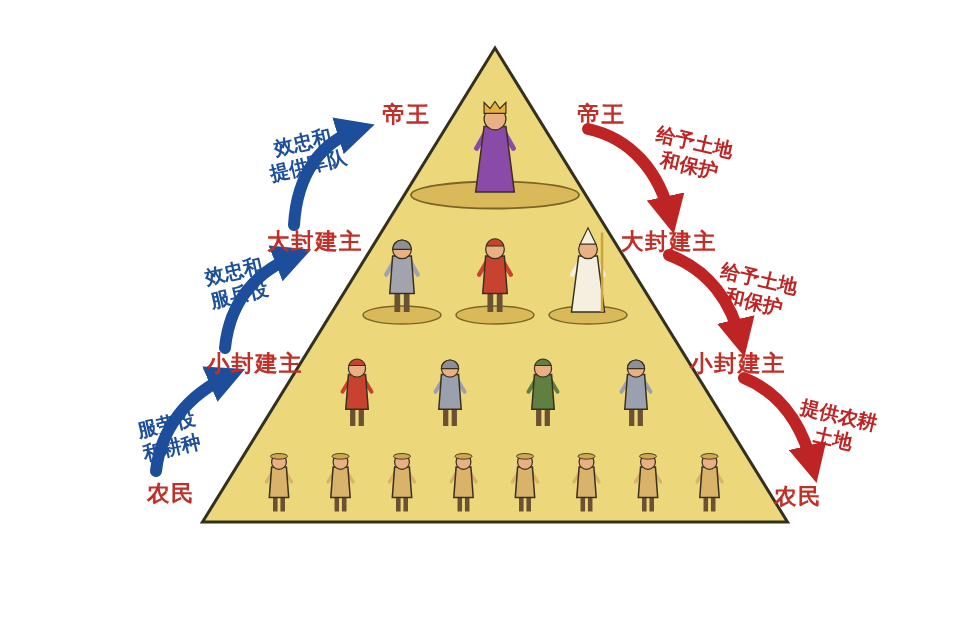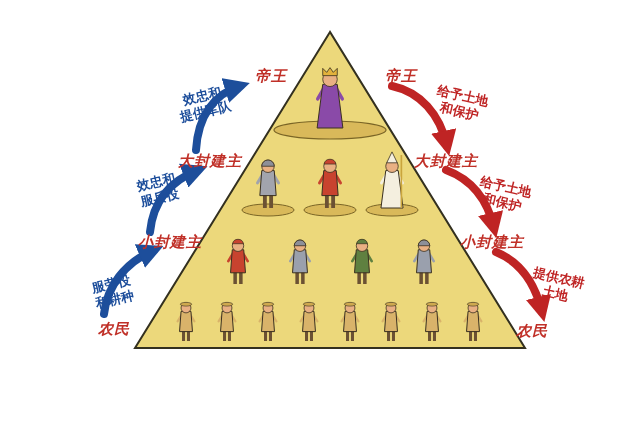--- a/index.html
+++ b/index.html
@@ -11,21 +11,21 @@
     font-family:"DejaVu Sans",sans-serif;
   }
   .art{position:absolute;left:0;top:0;}
   .lbl{
     position:absolute;
     font-weight:bold;
     white-space:pre-line;
     line-height:1.25;
     font-family:"DejaVu Sans",sans-serif;
   }
-  .tier-label{font-size:15px;letter-spacing:1px;font-style:italic;}
+  .tier-label{font-size:15px;letter-spacing:1px;}
   .duty,.grant{font-size:13px;text-align:center;}
   .duty{transform:rotate(-13deg);}
   .grant{transform:rotate(13deg);}
 </style>
 </head>
 <body>
 
 <div class="stage">
 
   <svg class="art" width="640" height="423" viewBox="0 0 640 423">

